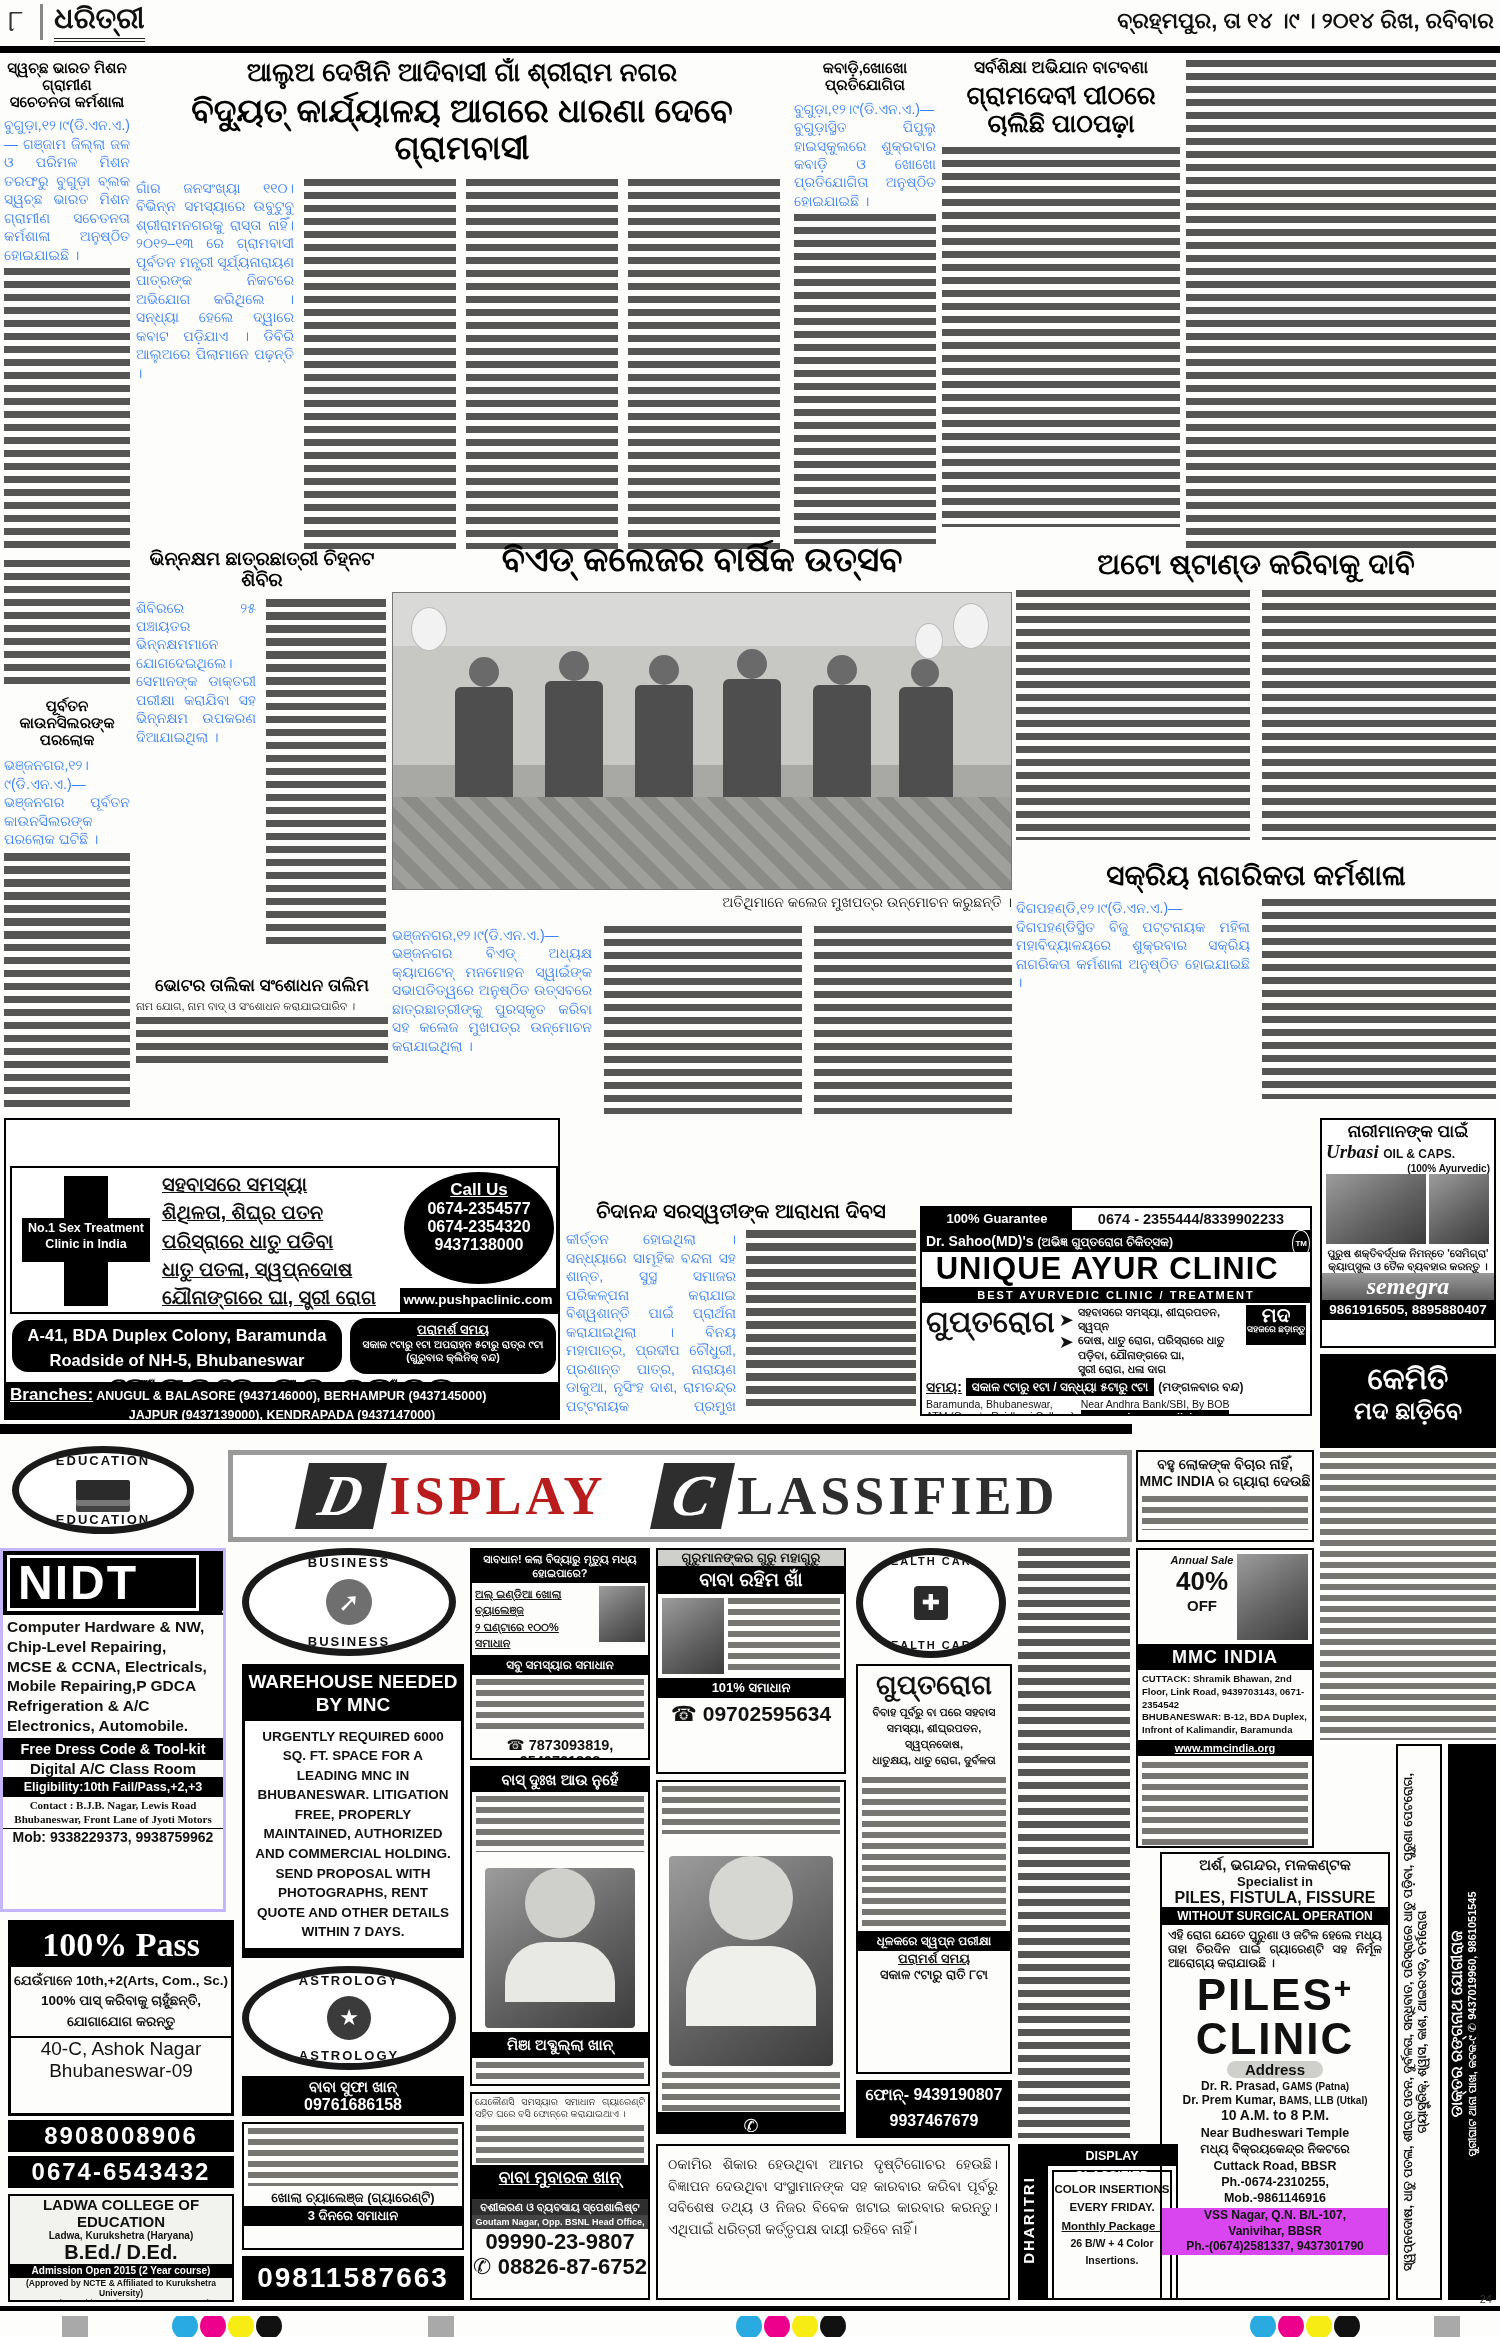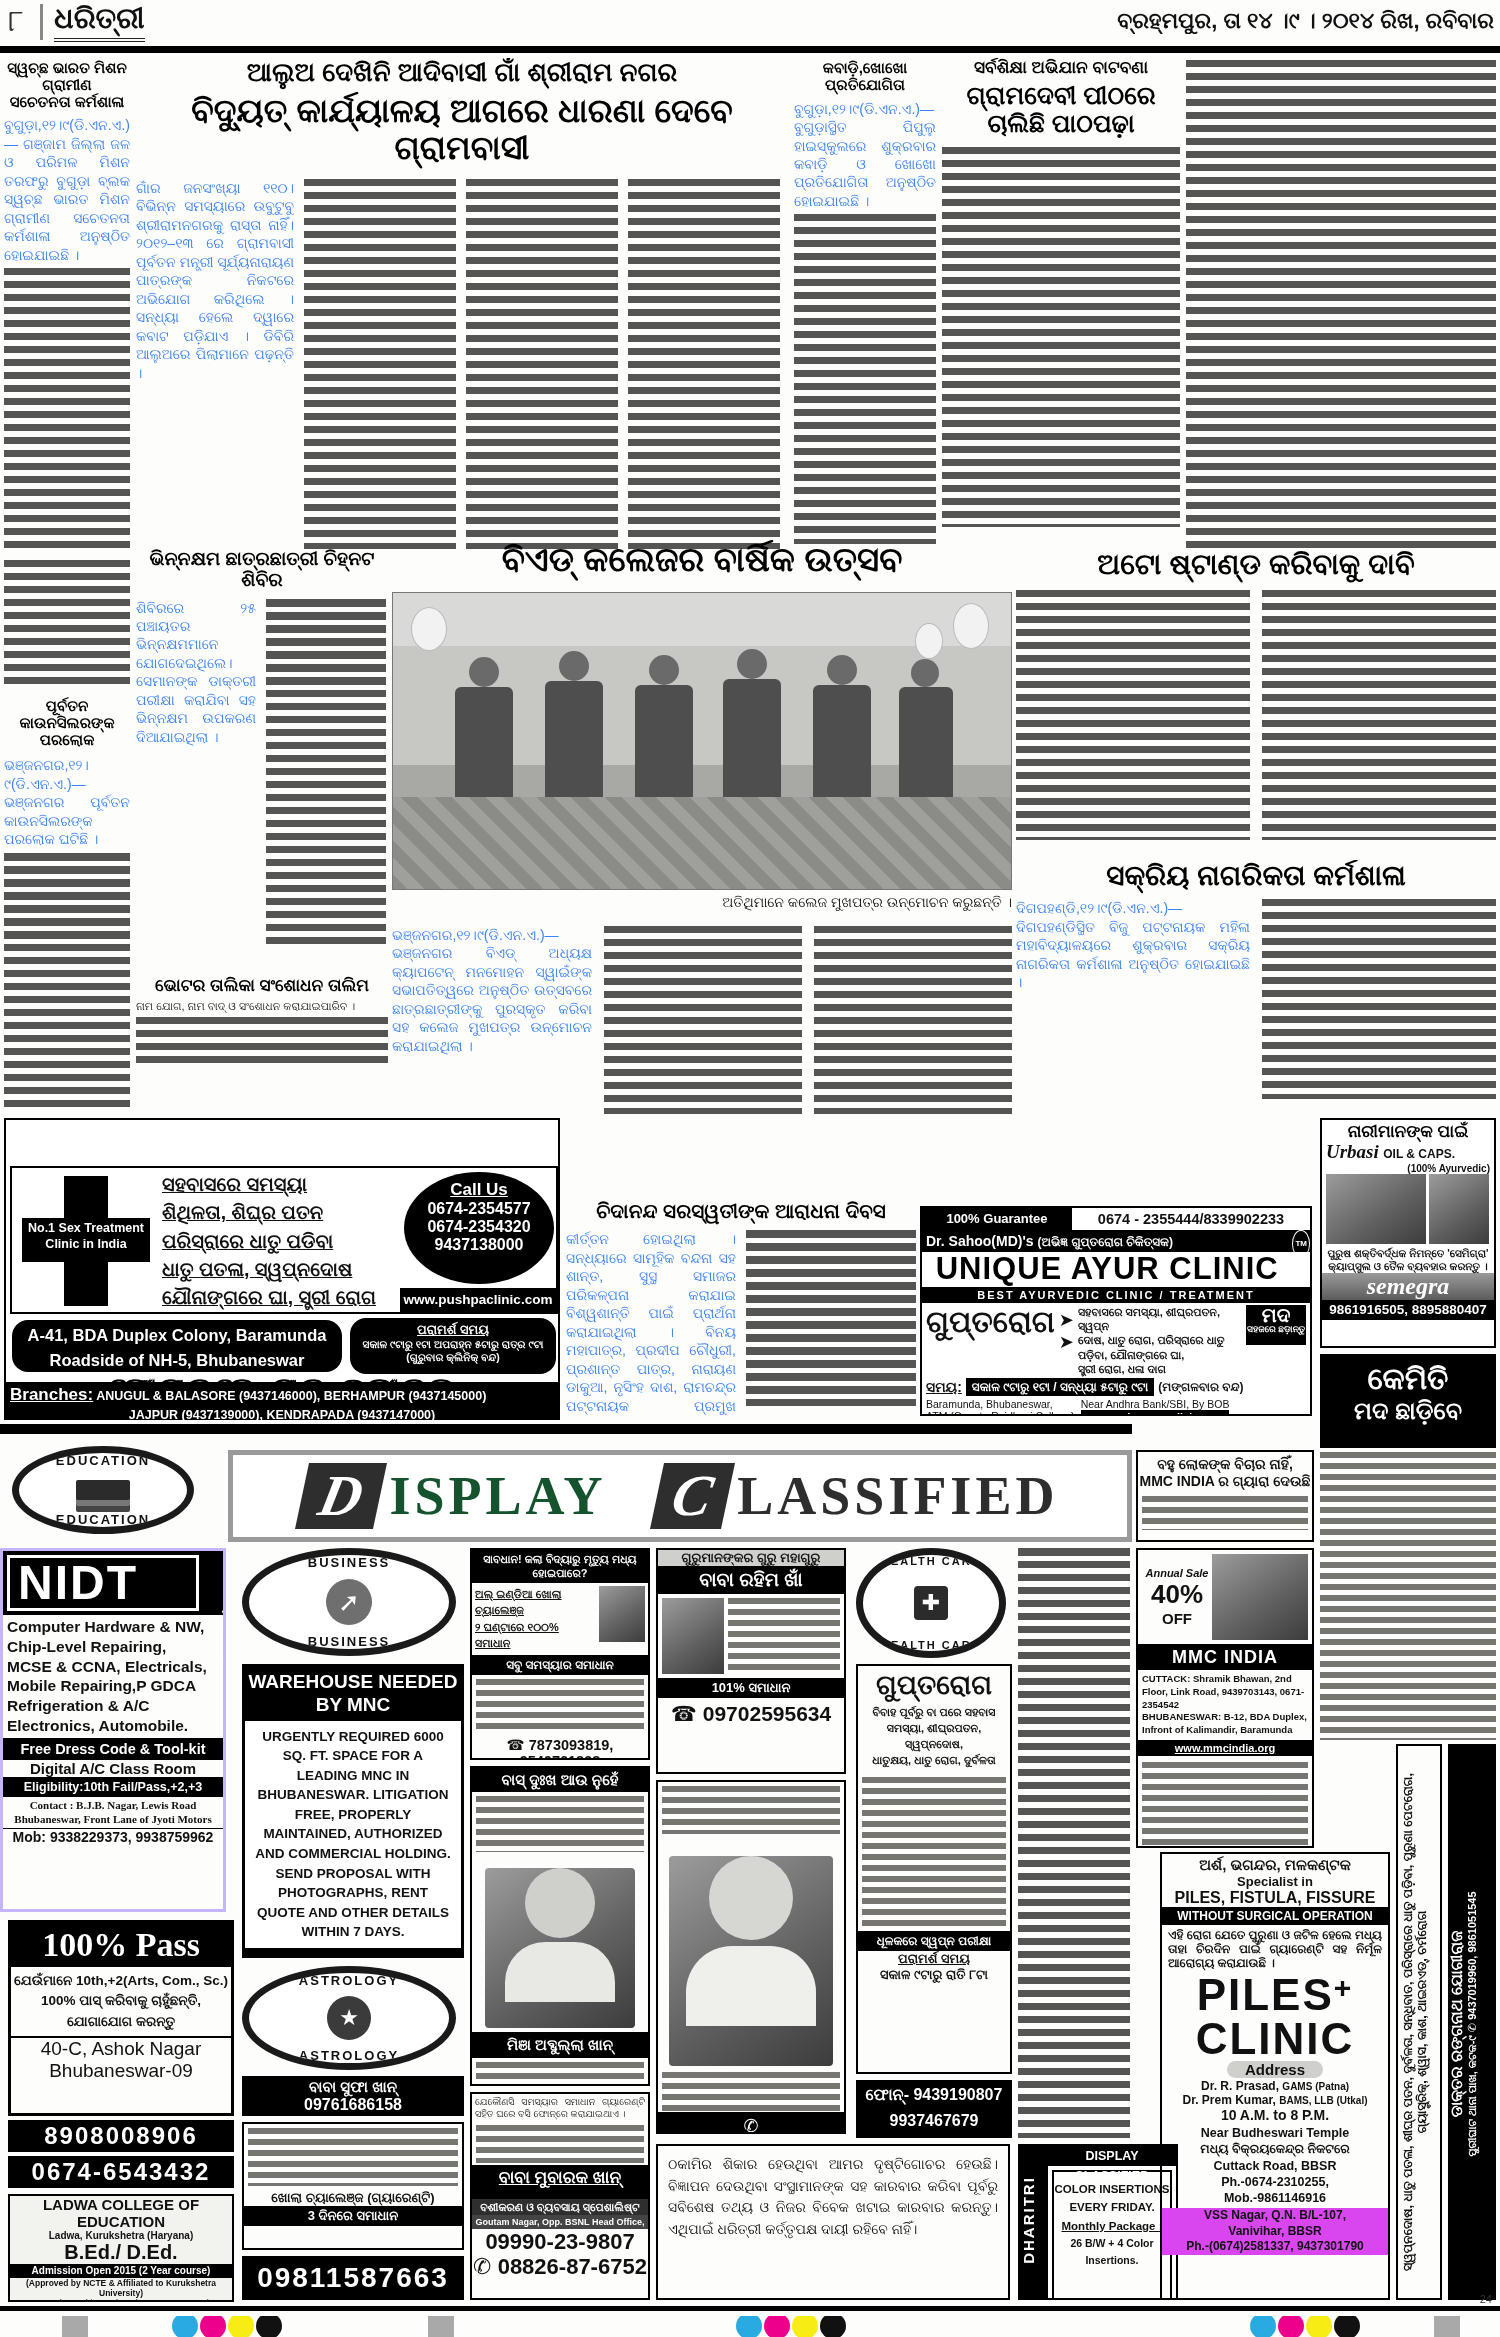--- a/index.html
+++ b/index.html
@@ -265,21 +265,21 @@
   <div class="abs rule" style="left:0;top:1424px;width:1132px;height:10px;"></div>
 
   <div class="abs oval" style="left:12px;top:1446px;width:182px;height:88px;">
     <div class="otxt">EDUCATION</div>
     <div style="width:54px;height:20px;background:#2b2b2b;border-radius:2px;box-shadow:0 6px 0 #777, 0 12px 0 #444;"></div>
     <div class="otxt">EDUCATION</div>
   </div>
 
   <div class="abs" style="left:228px;top:1450px;width:904px;height:92px;border:5px solid #9a9a9a;background:#fff;display:flex;align-items:center;justify-content:center;gap:10px;">
     <span class="serif" style="display:inline-block;background:#2e2e2e;color:#fff;font-style:italic;font-weight:bold;font-size:58px;line-height:66px;padding:0 18px;transform:skewX(-12deg);">D</span>
-    <span class="serif" style="font-weight:bold;font-size:54px;letter-spacing:4px;color:#14532d;">ISPLAY</span>
+    <span class="serif" style="font-weight:bold;font-size:54px;letter-spacing:4px;color:#b91c1c;">ISPLAY</span>
     <span style="width:30px;"></span>
     <span class="serif" style="display:inline-block;background:#2e2e2e;color:#fff;font-style:italic;font-weight:bold;font-size:58px;line-height:66px;padding:0 16px;transform:skewX(-12deg);">C</span>
     <span class="serif" style="font-weight:bold;font-size:54px;letter-spacing:4px;color:#2e2e2e;">LASSIFIED</span>
   </div>
 
   <div class="abs" style="left:1136px;top:1450px;width:178px;height:92px;border:2px solid #000;text-align:center;">
     <div style="font-weight:bold;font-size:14px;margin-top:4px;">ବହୁ ଲୋକଙ୍କ ବିଚାର ନାହିଁ,</div>
     <div style="font-weight:bold;font-size:14px;">MMC INDIA ର ଗ୍ୟାରା ଦେଉଛି</div>
     <div class="gk-lt" style="height:34px;margin:6px 4px 0;"></div>
   </div>
@@ -459,21 +459,21 @@
       <div style="border:2px solid #000;margin:4px;height:118px;font-weight:bold;font-size:11.5px;line-height:1.6;padding-top:8px;">
         <div>COLOR INSERTIONS</div>
         <div>EVERY FRIDAY.</div>
         <div class="u">Monthly Package :</div>
         <div style="font-size:10.5px;">26 B/W + 4 Color Insertions.</div>
       </div>
     </div>
   </div>
 
   <div class="abs" style="left:1136px;top:1548px;width:178px;height:300px;border:2px solid #000;text-align:center;">
-    <div style="display:flex;align-items:center;padding:4px;">
+    <div style="display:flex;padding:4px;margin-left:25px;">
       <div style="width:70px;">
         <div style="font-weight:bold;font-size:11px;font-style:italic;">Annual Sale</div>
         <div style="font-weight:bold;font-size:26px;">40%</div>
         <div style="font-weight:bold;font-size:15px;">OFF</div>
       </div>
       <div class="imgph" style="flex:1;height:86px;"></div>
     </div>
     <div class="bar" style="font-size:18px;height:26px;line-height:26px;letter-spacing:1px;">MMC INDIA</div>
     <div style="font-size:9.5px;font-weight:bold;text-align:left;padding:3px 4px;line-height:1.35;">
       <div>CUTTACK: Shramik Bhawan, 2nd Floor, Link Road, 9439703143, 0671-2354542</div>

